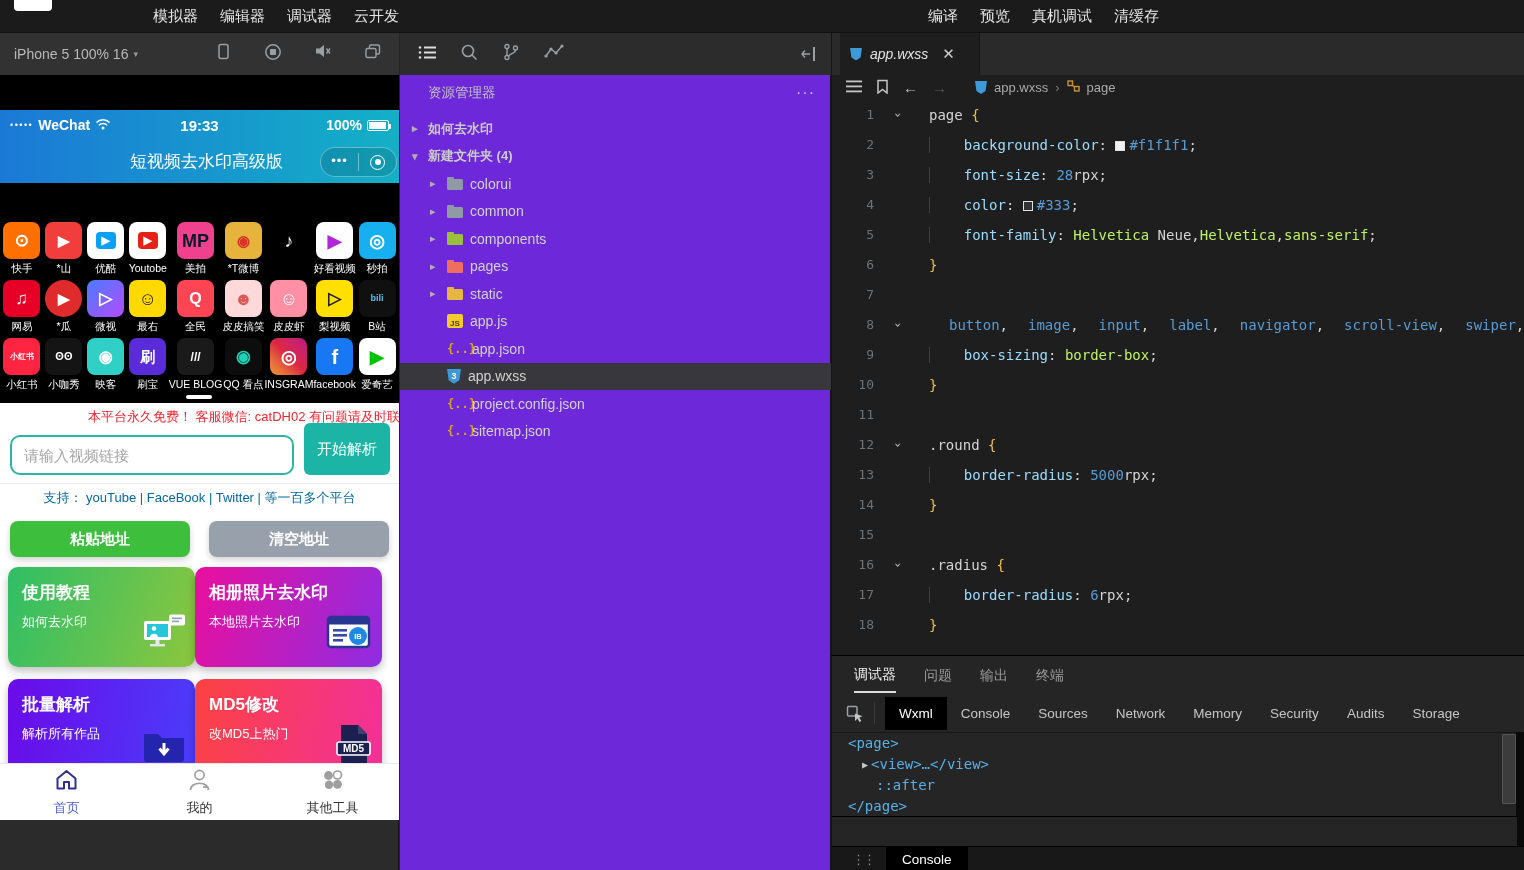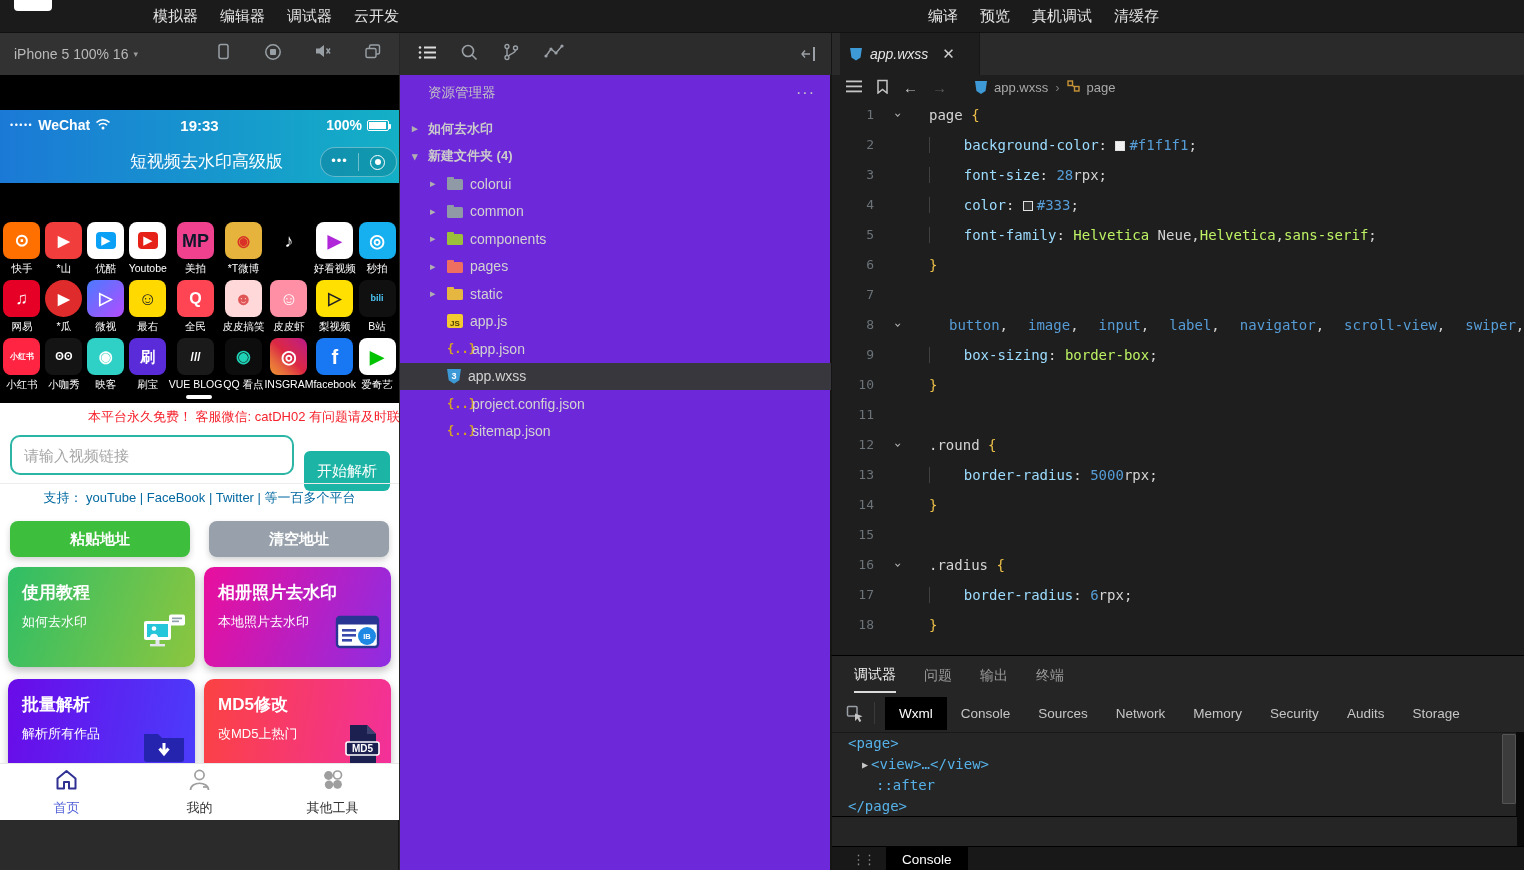--- a/index.html
+++ b/index.html
@@ -55,26 +55,26 @@
   .app-ic { width:37px; height:37px; border-radius:8px; display:flex; align-items:center; justify-content:center; overflow:hidden; }
   .app-g { font-size:15px; line-height:1; font-weight:bold; text-align:center; }
   .app-g.chip { padding:3px 6px; border-radius:4px; font-size:11px; }
   .app-lab { margin-top:3px; font-size:10.5px; color:#fff; white-space:nowrap; }
   #swiper-dash { left:186px; top:320px; width:26px; height:4px; background:#fff; border-radius:2px; }
 
   #white-sec { left:0; top:328px; width:399px; height:360px; background:#fff; position:absolute; }
   #notice { left:0; top:0; width:399px; height:26px; line-height:28px; color:#f5222d; font-size:13px; white-space:nowrap; overflow:hidden; padding-left:88px; }
   #link-input { left:10px; top:32px; width:284px; height:40px; border:2px solid #2ab5a5; border-radius:10px; font-size:15px; padding:0 12px; color:#333; outline:none; }
   #link-input::placeholder { color:#a6a6a6; }
-  #parse-btn { left:304px; top:48px; width:86px; height:40px; background:#1cb5a5; color:#fff; border:none; border-radius:6px; font-size:15px; cursor:pointer; }
+  #parse-btn { left:304px; top:20px; width:86px; height:52px; background:#1cb5a5; color:#fff; border:none; border-radius:6px; font-size:15px; cursor:pointer; }
   #support-div { left:0; top:80px; width:399px; height:1px; background:#ececec; }
   #support-text { left:0; top:86px; width:399px; text-align:center; font-size:13px; color:#0369a1; }
   #quick-btns { left:10px; top:118px; width:380px; display:flex; gap:19px; }
   .q-btn { width:180px; height:36px; border:none; border-radius:8px; color:#fff; font-size:15px; font-weight:bold; cursor:pointer; box-shadow:0 3px 6px rgba(0,0,0,.18); }
-  .cards-row { position:absolute; left:8px; width:439px; display:flex; gap:9px; }
+  .cards-row { position:absolute; left:8px; width:439px; display:flex; }
   #cards1 { top:164px; }
   #cards2 { top:276px; }
   .card { width:187px; height:100px; border-radius:10px; color:#fff; padding:14px 0 0 14px; position:relative; box-shadow:0 4px 8px rgba(0,0,0,.25); cursor:pointer; }
   .card-title { font-size:17px; font-weight:bold; }
   .card-sub { font-size:13px; margin-top:9px; }
   .card-ic { position:absolute; right:8px; bottom:10px; }
 
   #tabbar { left:0; top:688px; width:399px; height:57px; background:#fff; border-top:1px solid #e8e8e8; display:flex; position:absolute; z-index:5; }
   .tb-item { flex:1; display:flex; flex-direction:column; align-items:center; justify-content:center; gap:2px; cursor:pointer; }
   .tb-label { font-size:13px; color:#333; }

